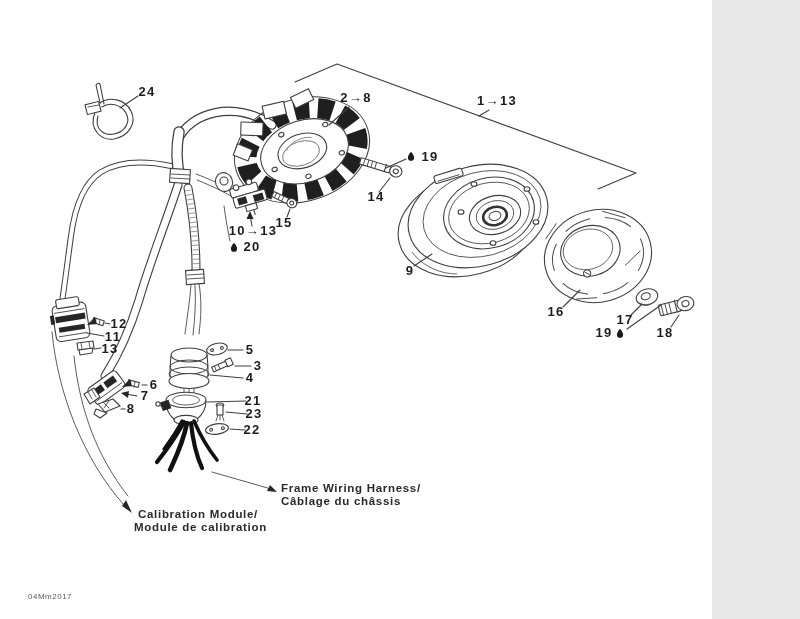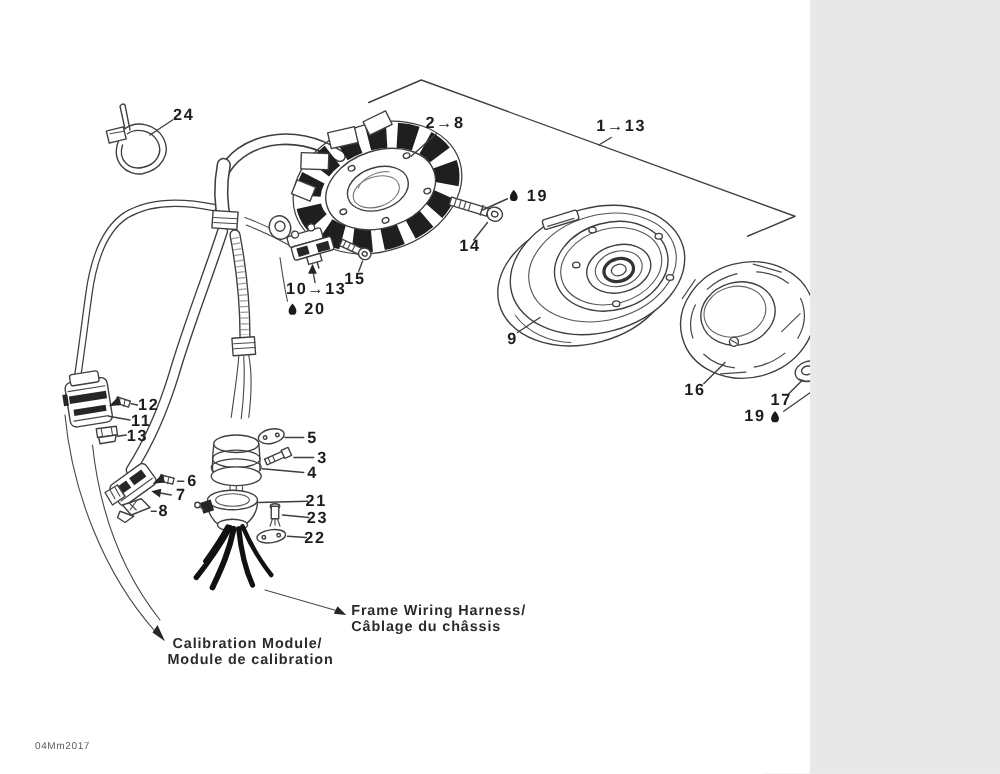--- a/index.html
+++ b/index.html
@@ -1,16 +1,16 @@
 <!DOCTYPE html>
 <html><head>
 <meta charset="utf-8">
 <style>
   html,body{margin:0;padding:0;background:#e8e8e8;}
-  .canvas{position:relative;width:648px;height:619px;background:#ffffff;overflow:hidden;
+  .canvas{position:relative;width:712px;height:619px;background:#ffffff;overflow:hidden;
           font-family:"Liberation Sans",sans-serif;}
   svg{position:absolute;left:0;top:0;}
   .ln{stroke:#3f3f3f;fill:none;stroke-width:1.1;stroke-linecap:round;stroke-linejoin:round;}
   .thin{stroke:#4a4a4a;fill:none;stroke-width:.9;stroke-linecap:round;}
   .fw{fill:#ffffff;stroke:#3f3f3f;stroke-width:1.1;stroke-linejoin:round;}
   .dk{fill:#262626;stroke:none;}
   .tubeO{stroke:#3f3f3f;fill:none;stroke-linecap:round;}
   .tubeI{stroke:#ffffff;fill:none;stroke-linecap:round;}
   text.callout{font-family:"Liberation Sans",sans-serif;font-size:13px;font-weight:bold;
                fill:#1c1c1c;letter-spacing:1.3px;}

